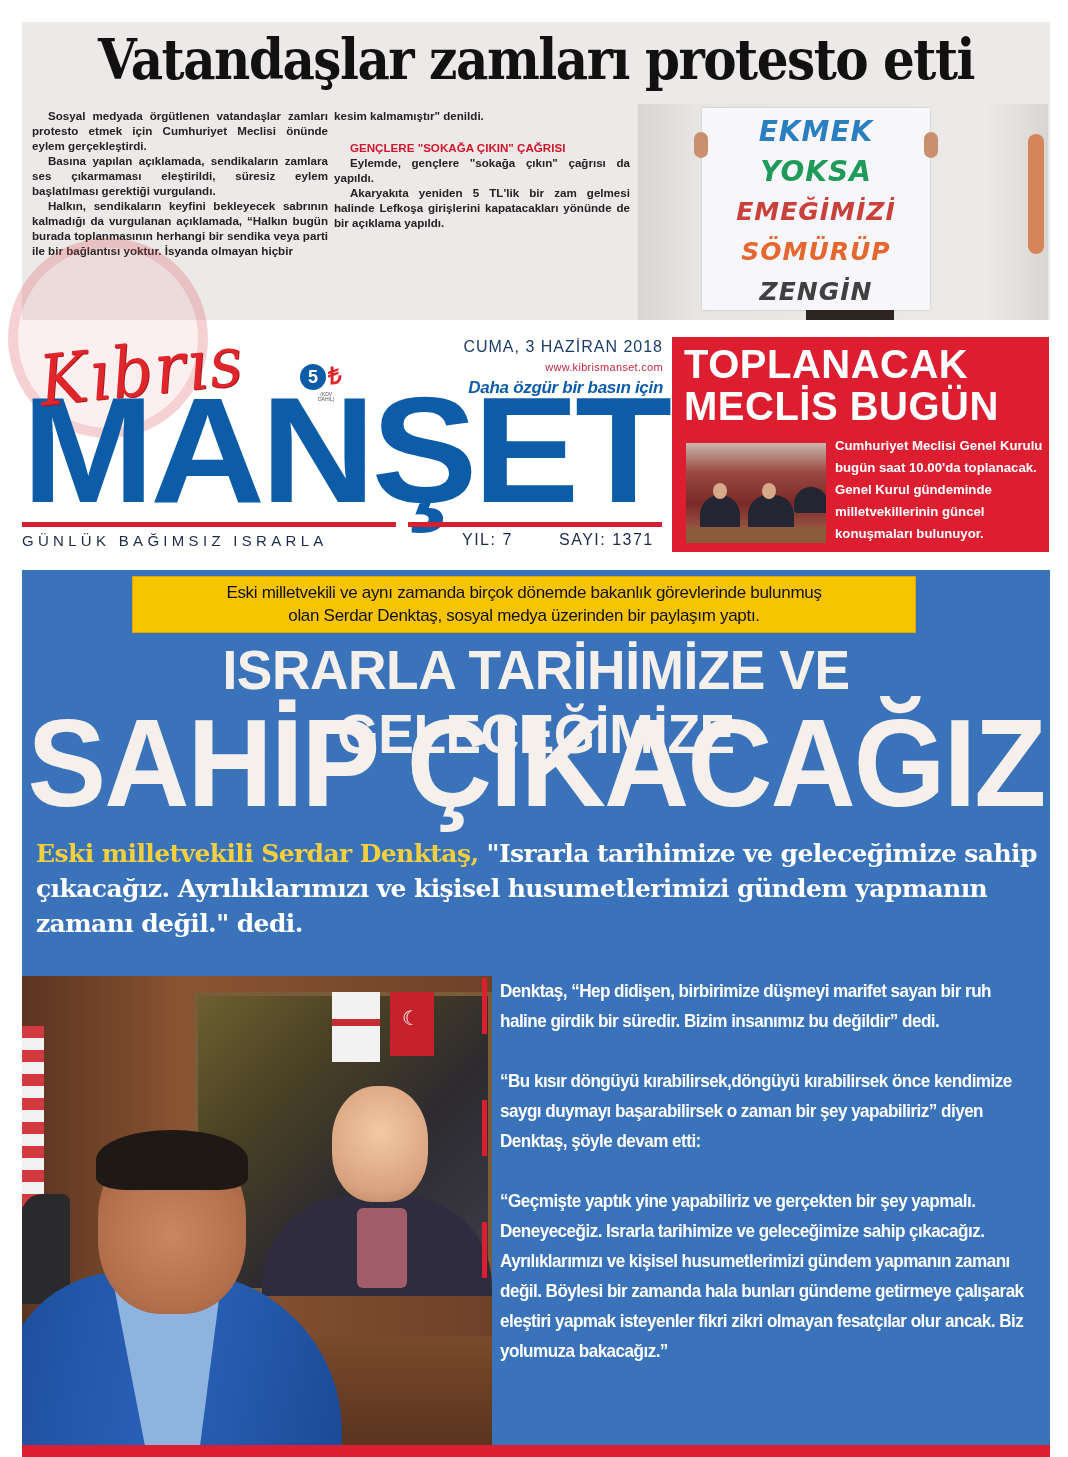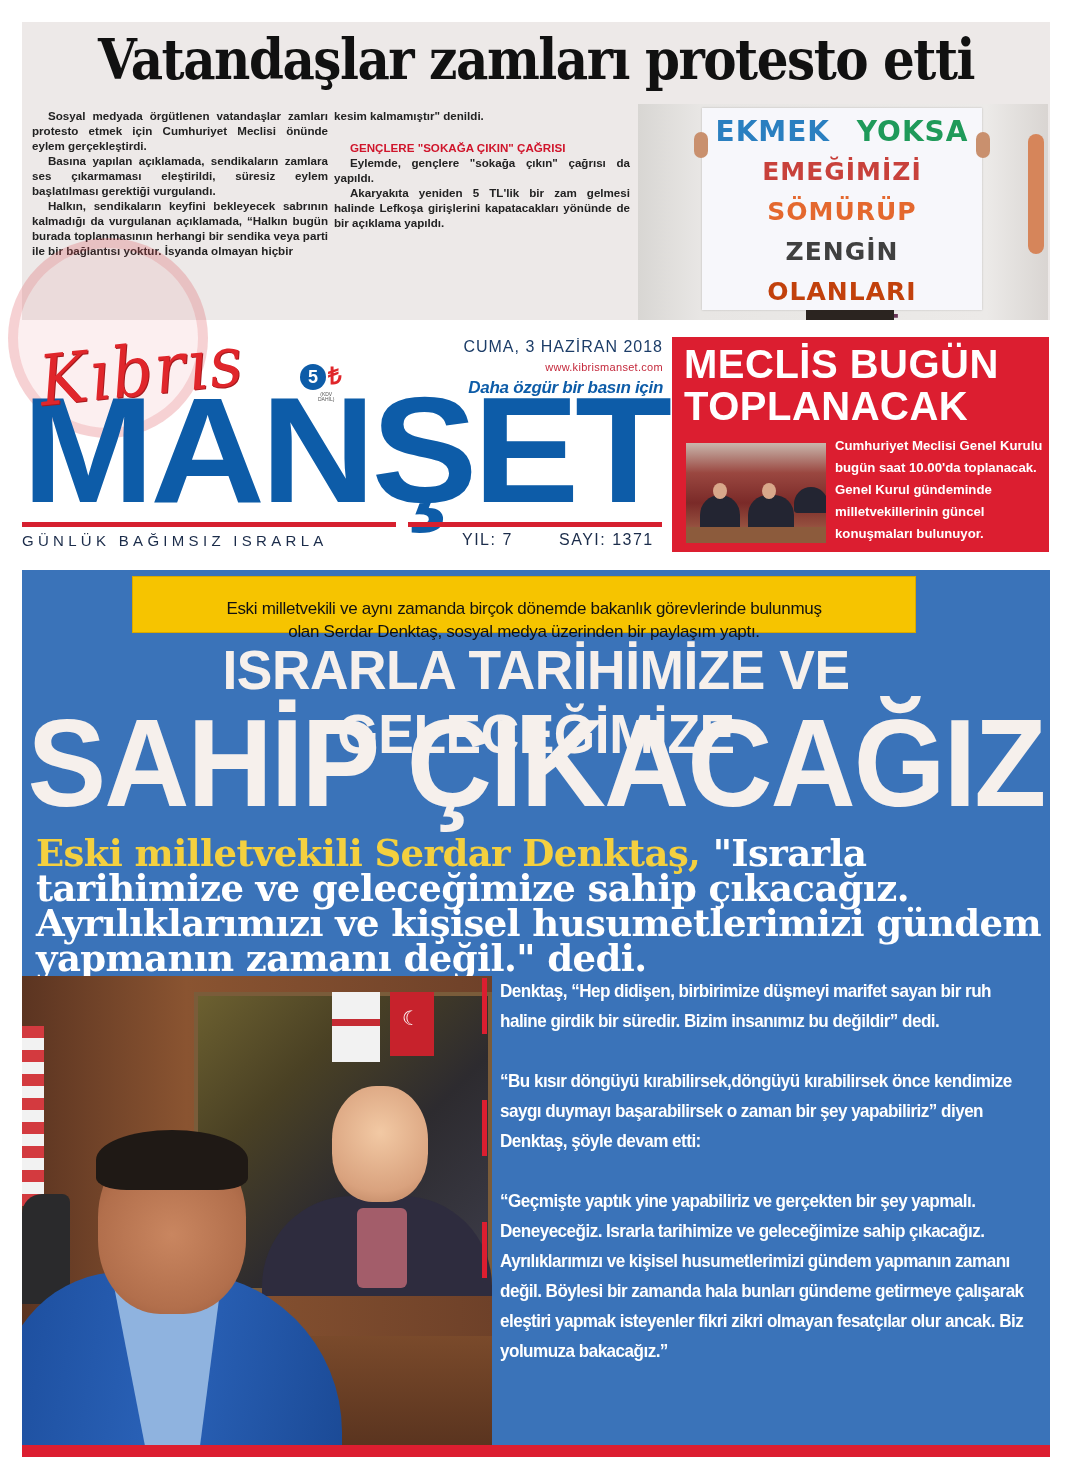--- a/index.html
+++ b/index.html
@@ -13,22 +13,22 @@
     color: #111; transform: scaleY(1.12); transform-origin: top center; }
   .top-col { position: absolute; top: 86px; width: 296px; font-size: 11.6px; line-height: 15px;
     font-weight: bold; color: #222; text-align: justify; }
   .top-col p { text-indent: 16px; }
   .top-col p.noindent { text-indent: 0; }
   .top-col .subhead { color: #d0152b; text-indent: 16px; margin-top: 17px; }
   .col1 { left: 10px; }
   .col2 { left: 312px; }
   .banner-photo { position: absolute; left: 616px; top: 82px; width: 410px; height: 216px;
     background: linear-gradient(90deg, #d8d6d3 0%, #e8e6e4 15%, #eceae8 85%, #d9d5d2 100%); overflow: hidden; }
-  .banner-sign { position: absolute; left: 64px; top: 4px; width: 280px; height: 202px; background: #f7f7fb;
-    box-shadow: 0 0 2px rgba(0,0,0,.2); font-family: "DejaVu Sans", sans-serif; font-weight: bold; text-align: center; }
+  .banner-sign { position: absolute; left: 64px; top: 4px; width: 228px; height: 202px; background: #f7f7fb;
+    box-shadow: 0 0 2px rgba(0,0,0,.2); font-family: "DejaVu Sans", sans-serif; font-weight: bold; text-align: center; font-style: italic; }
   .sign-line { display: block; font-size: 28px; line-height: 40px; letter-spacing: 1px; }
   .sign-line span { margin: 0 8px; }
   .hand { position: absolute; width: 14px; height: 26px; background: #c9906e; border-radius: 7px; top: 24px; }
   .legs { position: absolute; left: 168px; top: 206px; width: 88px; height: 12px; background: #2b2420; }
   .arm-right { position: absolute; right: 4px; top: 30px; width: 16px; height: 120px; background: #d6855a; border-radius: 8px; }
 
   
   .stamp { position: absolute; left: 8px; top: 238px; width: 200px; height: 200px; border-radius: 50%;
     border: 10px solid rgba(220,70,80,.18); background: rgba(230,100,110,.10); pointer-events: none; }
 
@@ -63,28 +63,28 @@
     background: linear-gradient(180deg, #c9b7ad 0%, #9a4740 30%, #7a2a28 60%, #a86b4f 100%); overflow: hidden; }
   .sb-person { position: absolute; bottom: 8px; width: 40px; height: 40px; border-radius: 20px 20px 4px 4px; background: #232532; }
   .sb-head { position: absolute; width: 14px; height: 16px; border-radius: 50%; background: #d8a88b; }
   .sb-desk { position: absolute; left: 0; bottom: 0; width: 140px; height: 16px; background: #8c5b3c; }
   .sidebox-text { position: absolute; left: 163px; top: 98px; width: 210px; font-size: 13.2px; font-weight: bold;
     line-height: 22px; }
 
   
   .main-story { position: absolute; left: 22px; top: 570px; width: 1028px; height: 875px; background: #3a73b9; overflow: hidden; }
   .spot { position: absolute; left: 110px; top: 6px; width: 784px; height: 57px; background: #f6c400;
-    border: 1px solid #d9a800; font-size: 17px; line-height: 23px; color: #111; text-align: center; padding-top: 20px;
+    border: 1px solid #d9a800; font-size: 17px; line-height: 23px; color: #111; text-align: center; padding-top: 4px;
     letter-spacing: -.3px; }
   .main-head1 { position: absolute; left: 0; top: 68px; width: 1028px; text-align: center; color: #f6f0ec;
     font-weight: bold; font-size: 55px; letter-spacing: -.5px; transform: scaleX(0.97); }
   .main-head2 { position: absolute; left: 0; top: 128px; width: 1028px; text-align: center; color: #f6f0ec;
     font-weight: bold; font-size: 118px; line-height: 130px; letter-spacing: -2px; transform: scaleY(1.06); }
   .deck { position: absolute; left: 14px; top: 266px; width: 1010px; font-family: "DejaVu Serif", serif;
-    font-weight: bold; font-size: 37px; line-height: 35px; color: #fff; letter-spacing: -.6px; }
+    font-weight: bold; font-size: 25px; line-height: 35px; color: #fff; letter-spacing: -.6px; }
   .deck .hl { color: #f4d03f; }
 
   .photo { position: absolute; left: 0; top: 406px; width: 470px; height: 469px; overflow: hidden;
     background: linear-gradient(90deg, #5b3421 0%, #8a5431 35%, #6e4129 100%); }
   .portrait-frame { position: absolute; left: 172px; top: 16px; width: 298px; height: 300px;
     background: linear-gradient(135deg, #6c6030 0%, #4a4124 30%, #2d2b2f 60%, #3d3d4a 100%);
     border: 4px solid #7a5c3a; }
   .flag1 { position: absolute; left: 310px; top: 16px; width: 48px; height: 70px; background: linear-gradient(180deg, #f2f2f2 0 38%, #c52c34 38% 48%, #f2f2f2 48% 100%); }
   .flag2 { position: absolute; left: 368px; top: 16px; width: 44px; height: 64px; background: #c7222c; }
   .flag2::after { content: "☾"; position: absolute; left: 12px; top: 14px; color: #fff; font-size: 20px; }
@@ -171,22 +171,22 @@
   <div class="manset">MANŞET</div>
   <div class="red-rule r1"></div>
   <div class="red-rule r2"></div>
   <div class="tagline">GÜNLÜK BAĞIMSIZ ISRARLA</div>
   <div class="yil">YIL: 7</div>
   <div class="sayi">SAYI: 1371</div>
 </header>
 
 <aside class="sidebox">
   <div class="sidebox-title">
+    <div>TOPLANACAK</div>
     <div>MECLİS BUGÜN</div>
-    <div>TOPLANACAK</div>
   </div>
   <div class="sidebox-photo">
     <div class="sb-person" style="left:14px;"></div>
     <div class="sb-head" style="left:27px; bottom:44px;"></div>
     <div class="sb-person" style="left:62px; width:46px;"></div>
     <div class="sb-head" style="left:76px; bottom:44px;"></div>
     <div class="sb-person" style="left:108px; width:34px; bottom:30px; height:26px;"></div>
     <div class="sb-desk"></div>
   </div>
   <p class="sidebox-text">Cumhuriyet Meclisi Genel Kurulu bugün saat 10.00'da toplanacak. Genel Kurul gündeminde milletvekillerinin güncel konuşmaları bulunuyor.</p>

